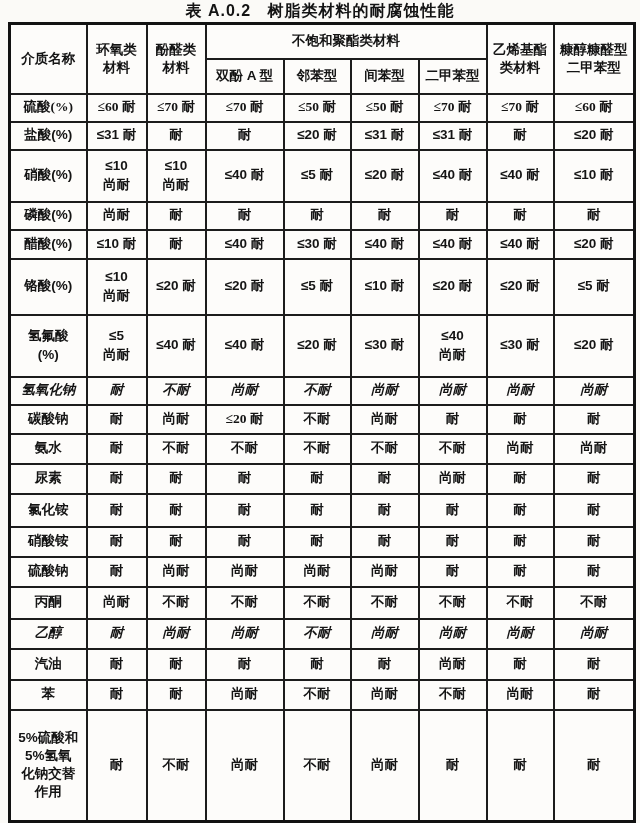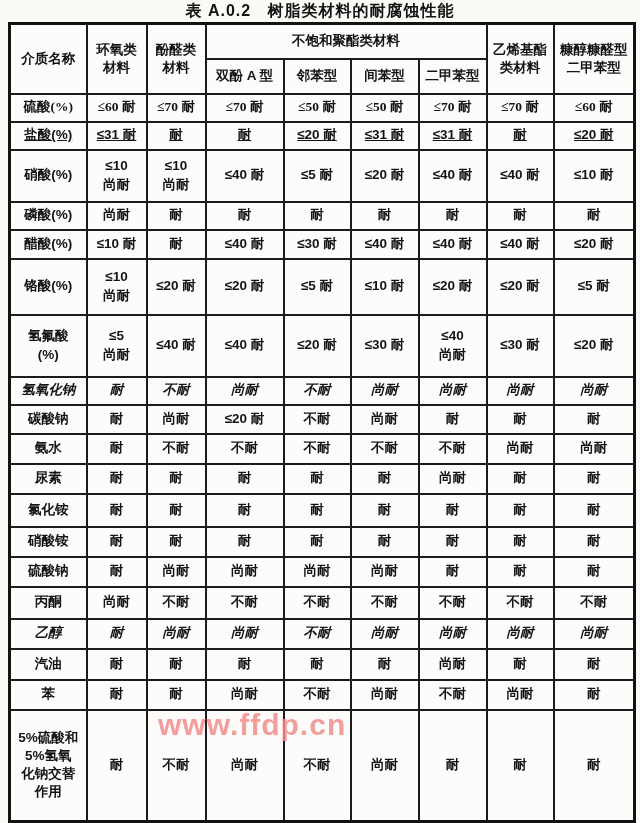--- a/index.html
+++ b/index.html
@@ -94,21 +94,21 @@
           <td>硫酸(%)</td>
           <td>≤60 耐</td>
           <td>≤70 耐</td>
           <td>≤70 耐</td>
           <td>≤50 耐</td>
           <td>≤50 耐</td>
           <td>≤70 耐</td>
           <td>≤70 耐</td>
           <td>≤60 耐</td>
         </tr>
-        <tr style="height: 28px; text-decoration: underline;">
+        <tr style="height: 28px;">
           <td>盐酸(%)</td>
           <td>≤31 耐</td>
           <td>耐</td>
           <td>耐</td>
           <td>≤20 耐</td>
           <td>≤31 耐</td>
           <td>≤31 耐</td>
           <td>耐</td>
           <td>≤20 耐</td>
         </tr>
@@ -177,21 +177,21 @@
           <td>氢氧化钠</td>
           <td>耐</td>
           <td>不耐</td>
           <td>尚耐</td>
           <td>不耐</td>
           <td>尚耐</td>
           <td>尚耐</td>
           <td>尚耐</td>
           <td>尚耐</td>
         </tr>
-        <tr style="height: 29px;">
+        <tr style="height: 29px; font-family: Liberation Serif, serif;">
           <td>碳酸钠</td>
           <td>耐</td>
           <td>尚耐</td>
           <td>≤20 耐</td>
           <td>不耐</td>
           <td>尚耐</td>
           <td>耐</td>
           <td>耐</td>
           <td>耐</td>
         </tr>
@@ -304,15 +304,14 @@
           <td>尚耐</td>
           <td>不耐</td>
           <td>尚耐</td>
           <td>耐</td>
           <td>耐</td>
           <td>耐</td>
         </tr>
       </tbody>
   </table>
 
-  <div class="watermark" style="color: rgb(242, 141, 141);">www.ffdp.cn</div>
 
 </div>
 
 </body></html>

